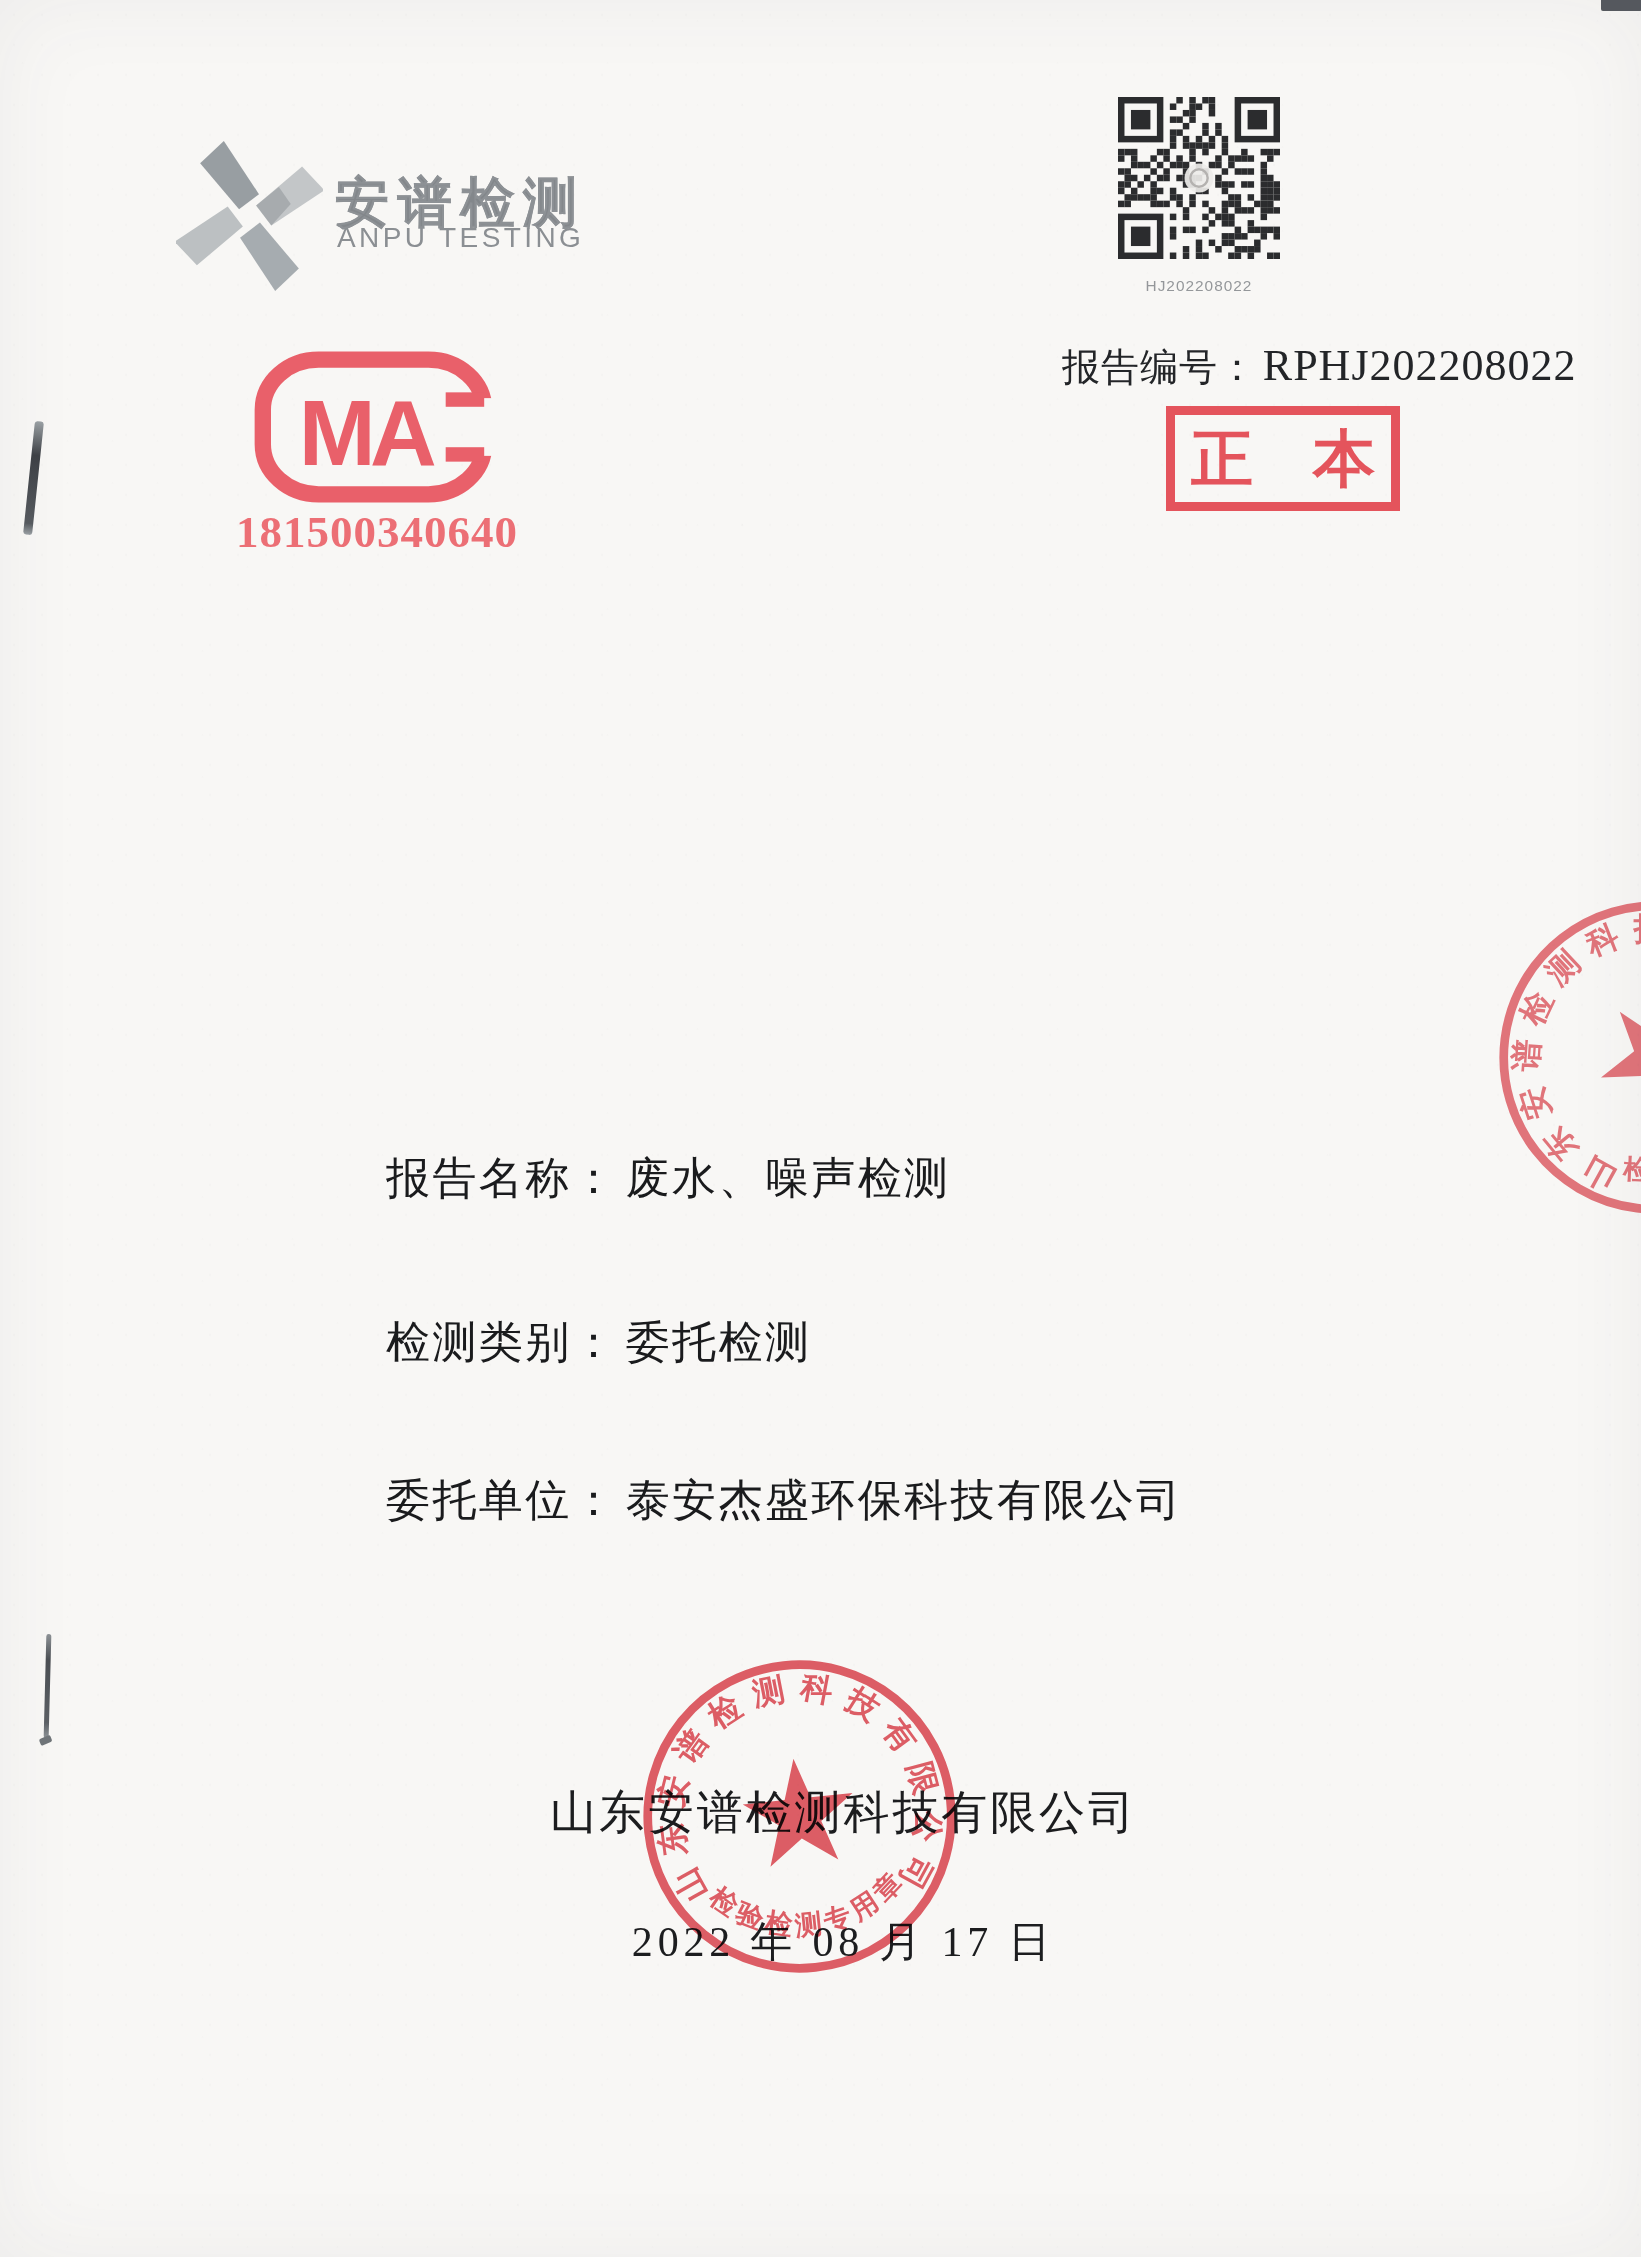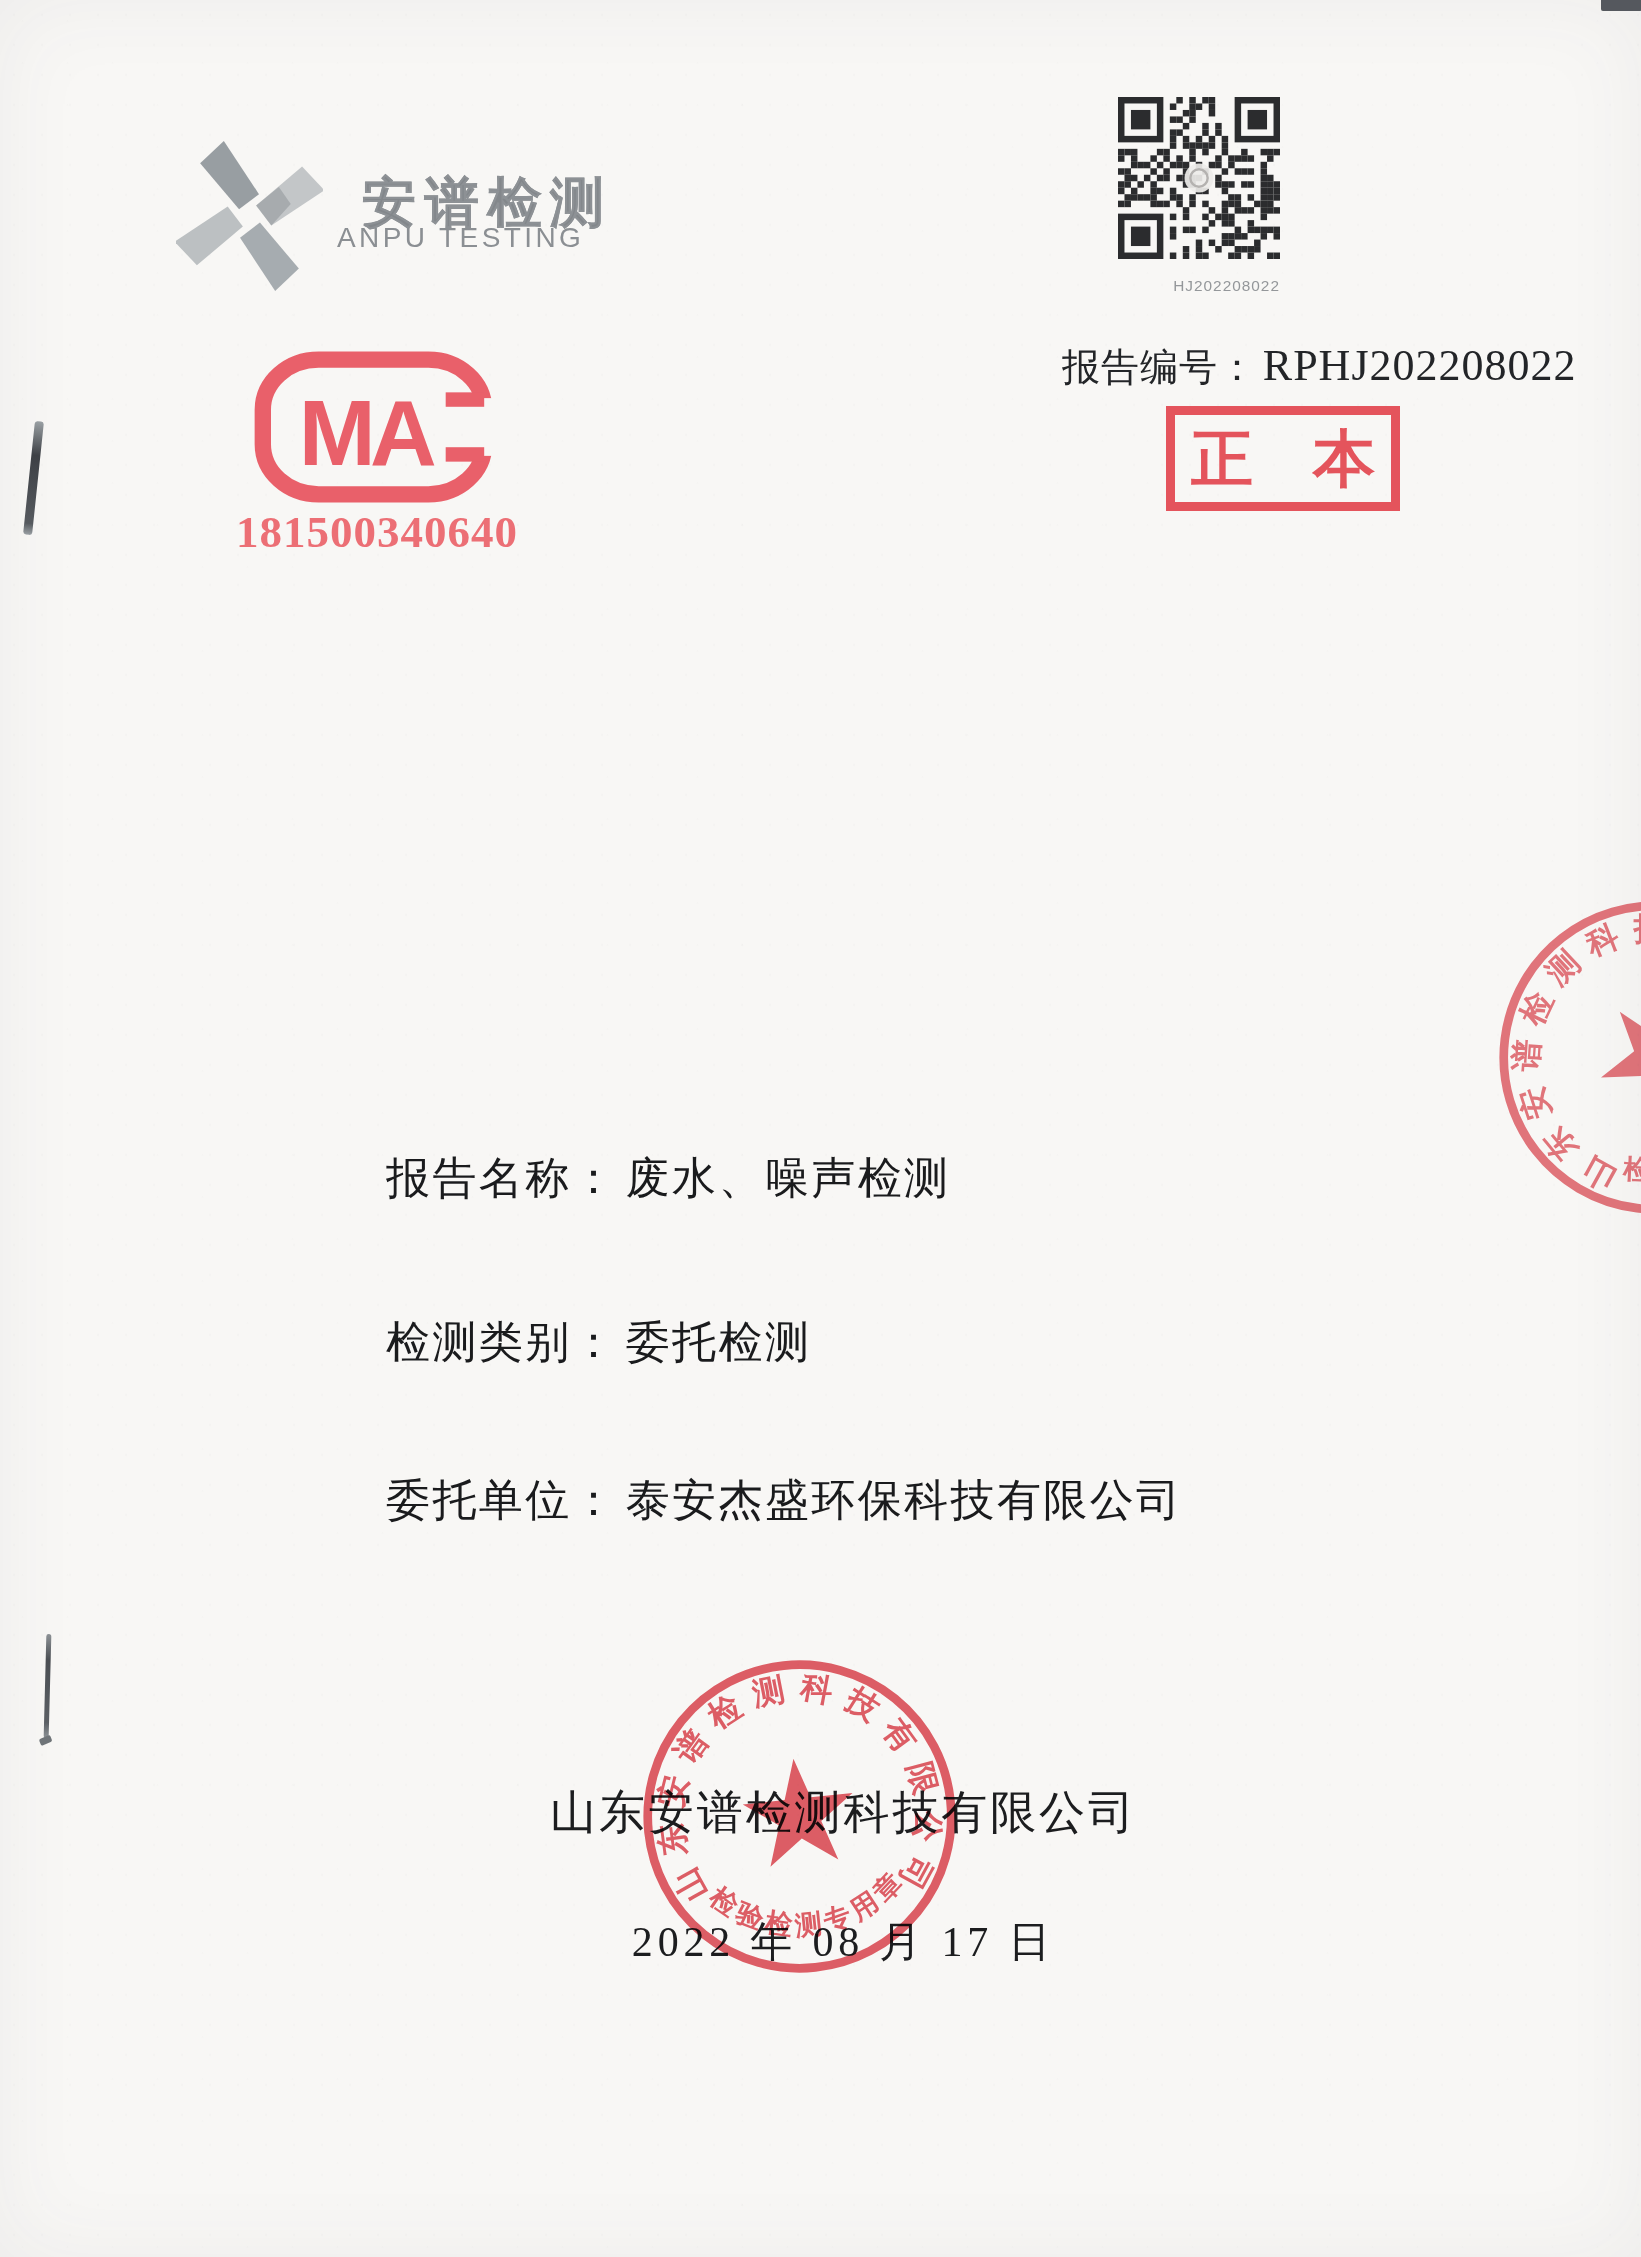--- a/index.html
+++ b/index.html
@@ -18,25 +18,25 @@
   }
   
   .corner-mark{position:absolute;top:0;left:1601px;width:41px;height:10.6px;background:#55585e;border-radius:0 0 1.9px 1.9px;}
   .staple{position:absolute;border-radius:2.9px;}
   .staple.s1{left:29px;top:421px;width:8.7px;height:114px;background:linear-gradient(180deg,#9aa0a4,#3d4045 30%,#565a5f 90%,#9aa0a4);transform:rotate(6deg);}
   .staple.s2{left:45px;top:1634px;width:4.8px;height:104px;background:linear-gradient(180deg,#8d9296,#4a4e53 25%,#5b5f64 85%,#8d9296);transform:rotate(1.5deg);}
   .staple.s2::after{content:"";position:absolute;left:-3.9px;bottom:-5.8px;width:11.6px;height:6.8px;background:#6f7478;transform:rotate(-24deg);border-radius:1.9px;}
   
   .logo-block{position:absolute;left:176px;top:126px;width:454px;height:183px;}
   .logo-mark{position:absolute;left:0;top:0;width:147px;height:176px;}
-  .logo-cn{position:absolute;left:159px;top:41px;font-size:54px;color:#83878b;letter-spacing:8.7px;font-family:"Liberation Sans","DejaVu Sans",sans-serif;font-weight:600;margin-left:27px;-webkit-text-stroke:0.5px #8d9195;}
+  .logo-cn{position:absolute;left:159px;top:41px;font-size:54px;color:#83878b;letter-spacing:8.7px;font-family:"Liberation Sans","DejaVu Sans",sans-serif;font-weight:600;-webkit-text-stroke:0.5px #8d9195;}
   .logo-en{position:absolute;left:161px;top:96px;font-size:28px;color:#8b8f93;letter-spacing:3.4px;font-family:"Liberation Sans","DejaVu Sans",sans-serif;}
   
   .qr-block{position:absolute;left:1118px;top:97px;width:162px;}
-  .qr-caption{margin-top:13.5px;text-align:right;font-size:15.4px;color:#94979a;letter-spacing:1px;font-family:"Liberation Sans","DejaVu Sans",sans-serif;}
+  .qr-caption{margin-top:13.5px;text-align:center;font-size:15.4px;color:#94979a;letter-spacing:1px;font-family:"Liberation Sans","DejaVu Sans",sans-serif;}
   
   .report-no{position:absolute;left:1062px;top:340px;font-size:38px;color:#232528;letter-spacing:1px;white-space:nowrap;}
   .report-no .val{font-size:44px;margin-left:5.8px;}
   
   .cma{position:absolute;left:253px;top:350px;width:241px;height:154px;}
   .cma-number{position:absolute;left:236px;top:506px;width:276px;text-align:center;font-size:45px;font-weight:700;color:#ec6f75;letter-spacing:1px;}
   
   .original-badge{position:absolute;left:1166px;top:406px;width:234px;height:105px;border:9.7px solid #e4545c;box-sizing:border-box;display:flex;align-items:center;justify-content:center;}
   .original-badge span{font-size:62px;color:#e4545c;letter-spacing:60px;margin-right:-60px;font-weight:600;}
   

